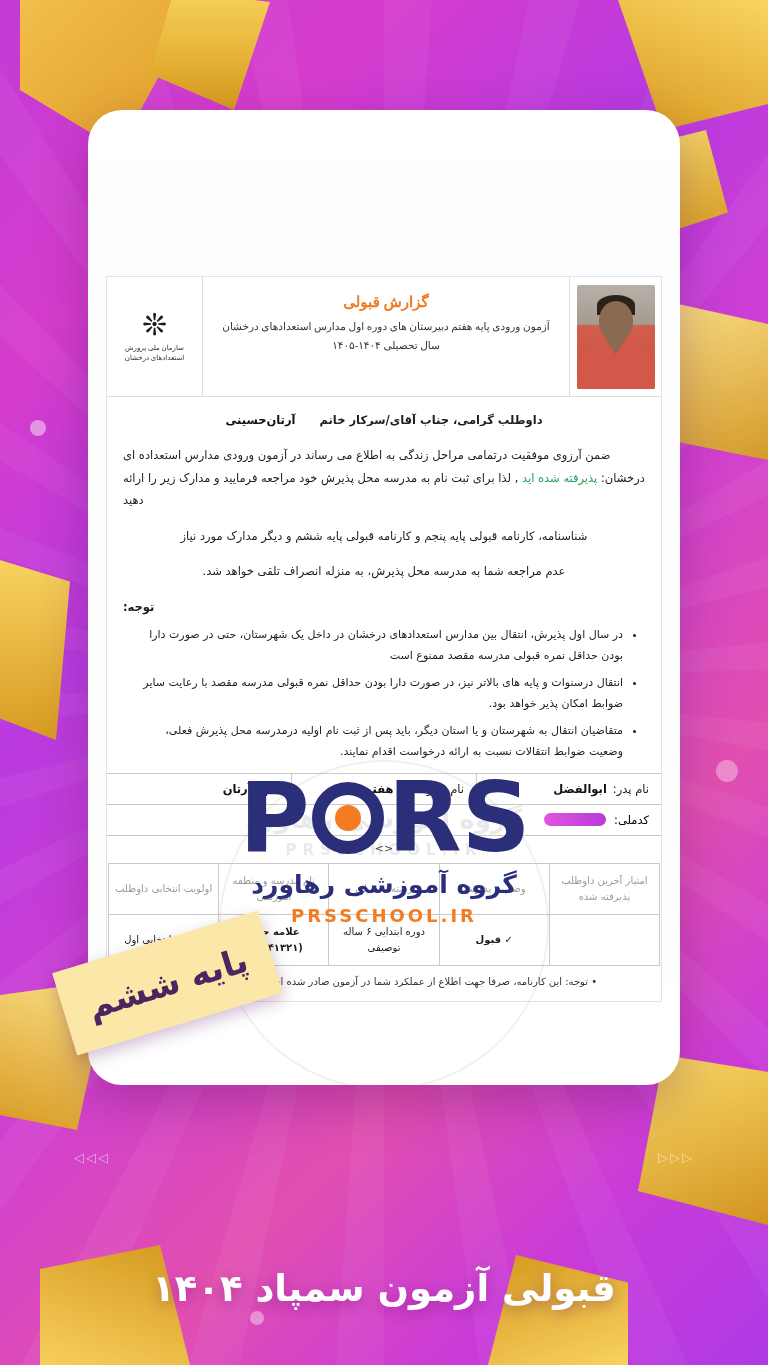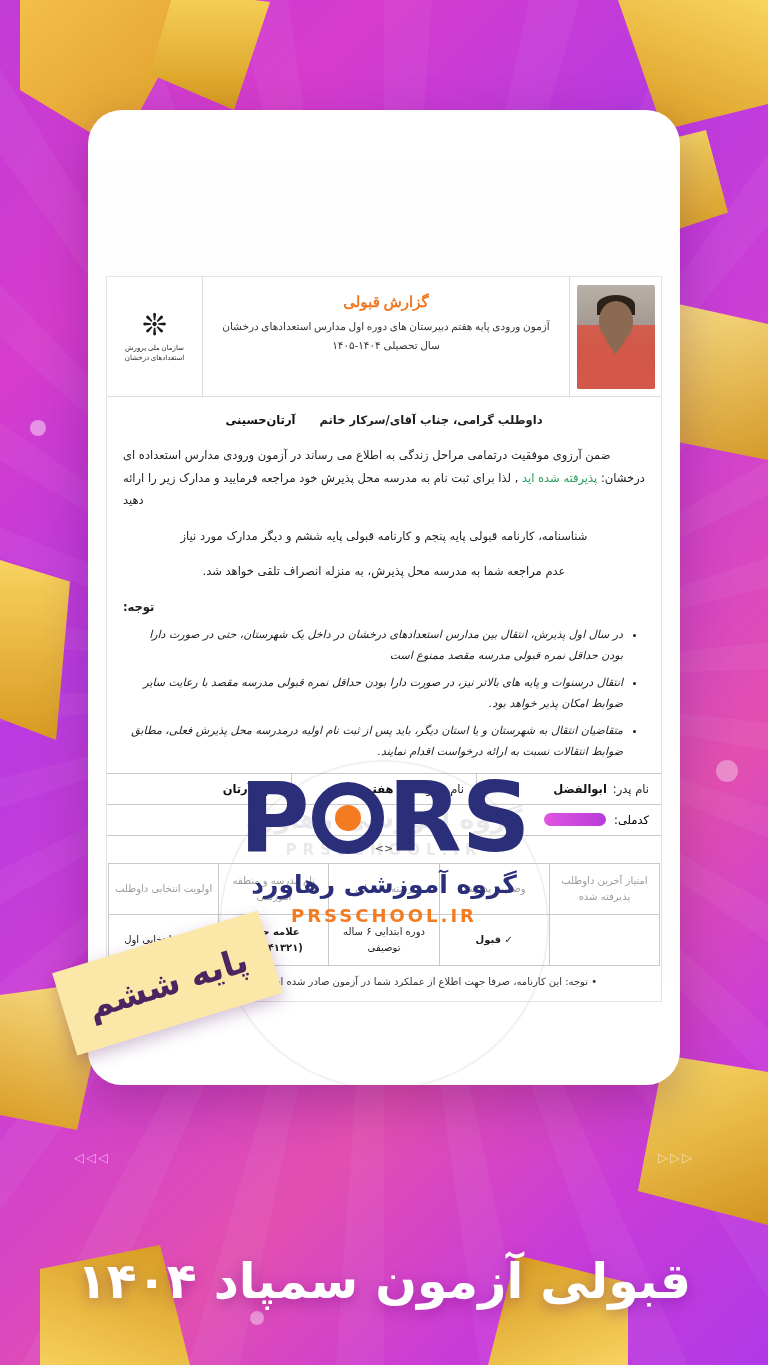--- a/index.html
+++ b/index.html
@@ -173,21 +173,20 @@
   .body-text p.center { text-align: center; }
   .name-line { font-weight: bold; }
   .name-line .stu { color: #111; }
   .accept-green { color: #27a05a; }
   .note-title { font-weight: bold; margin-bottom: 6px !important; }
 
   ul.notes {
     margin: 0 0 6px;
     padding: 0 22px 0 0;
     list-style: disc;
-    font-style: italic;
   }
   ul.notes li {
     font-size: 11px;
     color: #1d1d1d;
     line-height: 1.95;
     margin-bottom: 5px;
     text-align: right;
     padding-left: 6px;
   }
 
@@ -331,21 +330,21 @@
     font-weight: bold;
     color: #4a2560;
   }
 
   
   .headline {
     position: absolute;
     left: 0; right: 0; bottom: 55px;
     text-align: center;
     color: #ffffff;
-    font-size: 49px;
+    font-size: 37px;
     font-weight: bold;
     letter-spacing: 1px;
     text-shadow: 0 4px 14px rgba(90,0,110,0.35);
     z-index: 11;
   }
   .arrows {
     position: absolute; bottom: 200px;
     color: rgba(255,255,255,0.55);
     font-size: 13px; letter-spacing: 2px;
     z-index: 11;
@@ -413,21 +412,21 @@
           <span>ضمن آرزوی موفقیت درتمامی مراحل زندگی به اطلاع می رساند در آزمون ورودی مدارس استعداده ای درخشان:</span>
           <span class="accept-green">پذیرفته شده اید</span>
           <span>, لذا برای ثبت نام به مدرسه محل پذیرش خود مراجعه فرمایید و مدارک زیر را ارائه دهید</span>
         </p>
         <p class="center">شناسنامه، کارنامه قبولی پایه پنجم و کارنامه قبولی پایه ششم و دیگر مدارک مورد نیاز</p>
         <p class="center">عدم مراجعه شما به مدرسه محل پذیرش، به منزله انصراف تلقی خواهد شد.</p>
         <p class="note-title">توجه:</p>
         <ul class="notes">
           <li>در سال اول پذیرش، انتقال بین مدارس استعدادهای درخشان در داخل یک شهرستان، حتی در صورت دارا بودن حداقل نمره قبولی مدرسه مقصد ممنوع است</li>
           <li>انتقال درسنوات و پایه های بالاتر نیز، در صورت دارا بودن حداقل نمره قبولی مدرسه مقصد با رعایت سایر ضوابط امکان پذیر خواهد بود.</li>
-          <li>متقاضیان انتقال به شهرستان و یا استان دیگر، باید پس از ثبت نام اولیه درمدرسه محل پذیرش فعلی، مطابق ضوابط انتقالات نسبت به ارائه درخواست اقدام نمایند.</li>
+          <li>متقاضیان انتقال به شهرستان و یا استان دیگر، باید پس از ثبت نام اولیه درمدرسه محل پذیرش فعلی، وضعیت ضوابط انتقالات نسبت به ارائه درخواست اقدام نمایند.</li>
         </ul>
       </div>
 
       <div class="ident">
         <div class="cell">
           <span class="lbl">نام پدر:</span>
           <span class="val">ابوالفضل</span>
         </div>
         <div class="cell">
           <span class="lbl">نام خانوادگی:</span>

